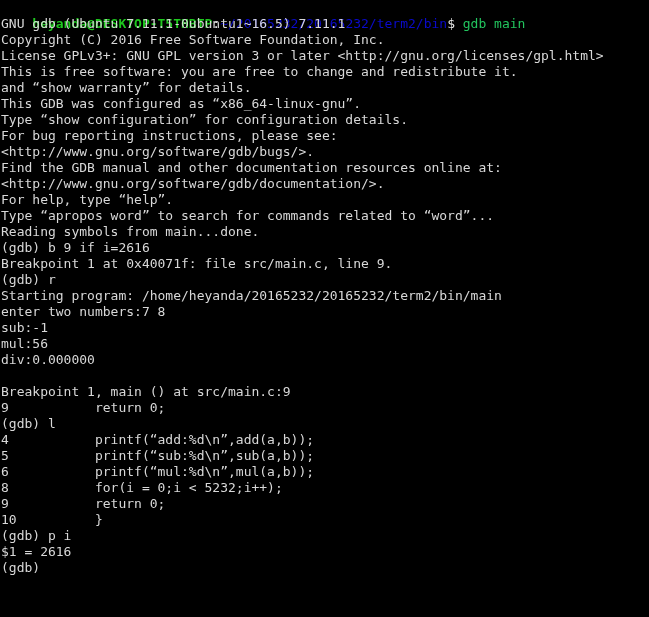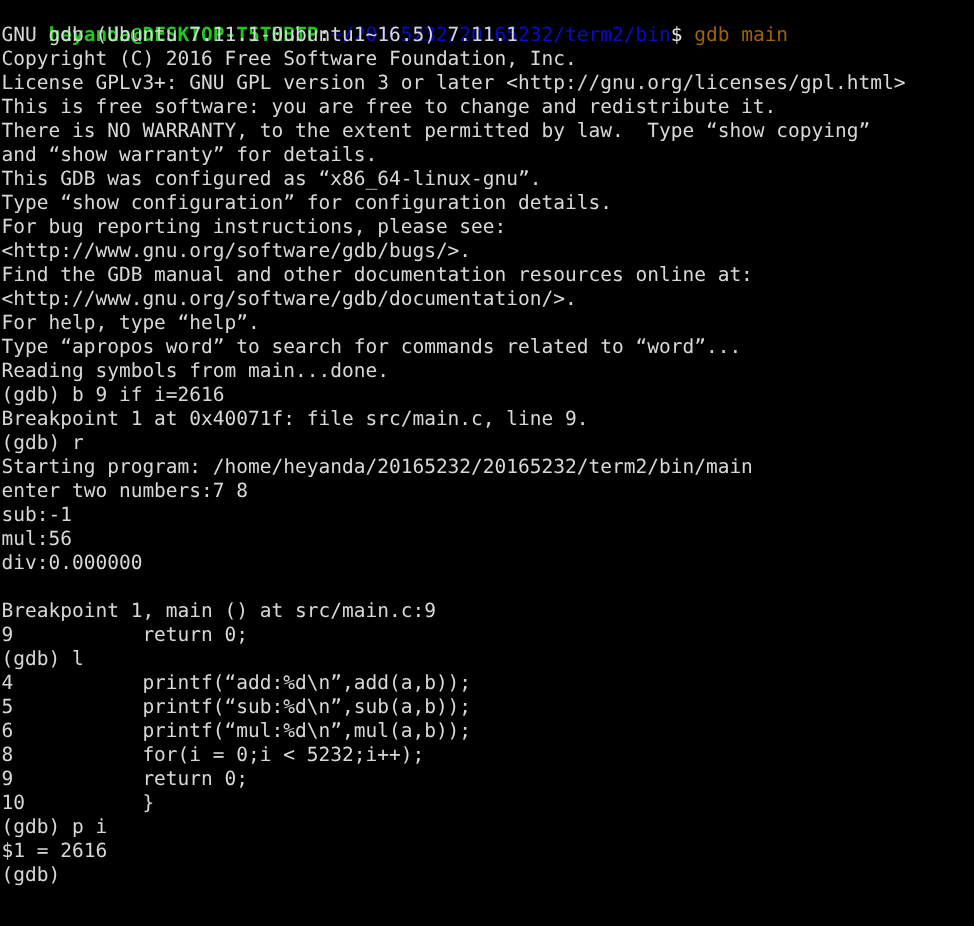--- a/index.html
+++ b/index.html
@@ -30,37 +30,36 @@
     white-space: pre;
     height: 16px;
     line-height: 16px;
     font-size: 13px;
     padding-left: 1px;
   }
   .seg { white-space: pre; }
   .c-user   { color: #1ec81e; font-weight: bold; }
   .c-punct  { color: #e6e6e6; }
   .c-path   { color: #0a0acc; }
-  .c-normal { color: #a16207; }
+  .c-normal { color: #22c55e; }
 </style>
 </head>
 <body>
 
 <div id="terminal">
 
   <div class="line">
     <span class="seg c-user">heyanda@DESKTOP-T5THBTP</span><span class="seg c-punct">:</span><span class="seg c-path">~/20165232/20165232/term2/bin</span><span class="seg c-punct">$</span><span class="seg c-normal"> gdb main</span>
   </div>
 
   <div id="output">
       <div class="line">GNU gdb (Ubuntu 7.11.1-0ubuntu1~16.5) 7.11.1</div>
       <div class="line">Copyright (C) 2016 Free Software Foundation, Inc.</div>
       <div class="line">License GPLv3+: GNU GPL version 3 or later &lt;http://gnu.org/licenses/gpl.html&gt;</div>
       <div class="line">This is free software: you are free to change and redistribute it.</div>
-      <div class="line">There is NO WARRANTY, to the extent permitted by law.  Type “show copying”</div>
       <div class="line">and “show warranty” for details.</div>
       <div class="line">This GDB was configured as “x86_64-linux-gnu”.</div>
       <div class="line">Type “show configuration” for configuration details.</div>
       <div class="line">For bug reporting instructions, please see:</div>
       <div class="line">&lt;http://www.gnu.org/software/gdb/bugs/&gt;.</div>
       <div class="line">Find the GDB manual and other documentation resources online at:</div>
       <div class="line">&lt;http://www.gnu.org/software/gdb/documentation/&gt;.</div>
       <div class="line">For help, type “help”.</div>
       <div class="line">Type “apropos word” to search for commands related to “word”...</div>
       <div class="line">Reading symbols from main...done.</div>

